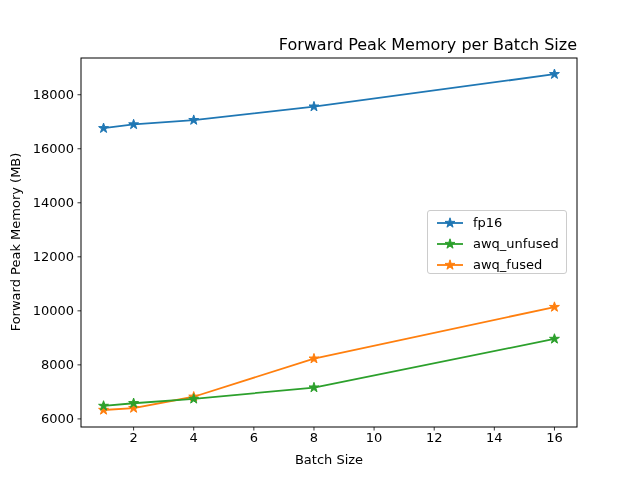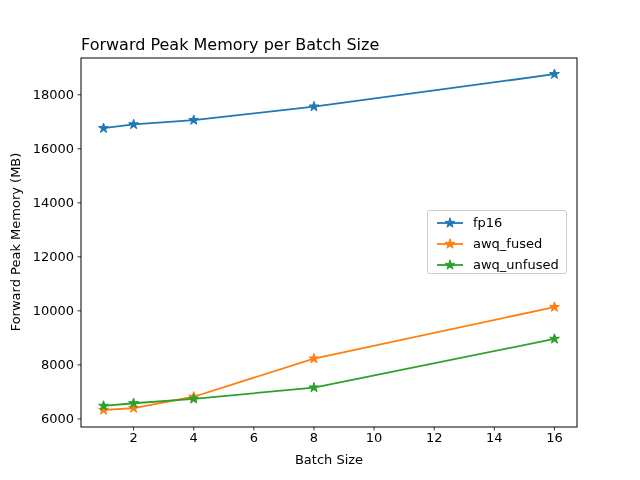--- a/index.html
+++ b/index.html
@@ -2,21 +2,21 @@
 <html><head>
 <meta charset="utf-8">
 <style>
   html,body{margin:0;padding:0;background:#fff;}
   #figure{
     position:relative;width:640px;height:480px;background:#ffffff;
     font-family:"DejaVu Sans","Liberation Sans",sans-serif;color:#000;
     overflow:hidden;
   }
   #chart-title{
-    position:absolute;left:81px;top:36px;width:496px;text-align:left;
+    position:absolute;left:81px;top:36px;width:496px;text-align:right;
     font-size:16px;line-height:18px;color:#000;
   }
   #y-axis-label{
     position:absolute;left:15px;top:242px;white-space:nowrap;
     transform:translate(-50%,-50%) rotate(-90deg);
     font-size:13px;color:#000;
   }
   #x-axis-label{
     position:absolute;left:81px;top:452px;width:496px;text-align:center;
     font-size:13px;color:#000000;
@@ -93,26 +93,26 @@
   <div id="legend">
       <div class="legend-entry">
         <svg class="legend-sample" width="28" height="12">
           <line x1="1" y1="6" x2="27" y2="6" stroke="#1f77b4" stroke-width="1.8"></line>
           <polygon points="14.00,0.80 15.18,4.38 18.95,4.39 15.90,6.62 17.06,10.21 14.00,8.00 10.94,10.21 12.10,6.62 9.05,4.39 12.82,4.38" fill="#1f77b4" stroke="#1f77b4" stroke-width="1" stroke-linejoin="round"></polygon>
         </svg>
         <span class="legend-label">fp16</span>
       </div>
       <div class="legend-entry">
         <svg class="legend-sample" width="28" height="12">
+          <line x1="1" y1="6" x2="27" y2="6" stroke="#2ca02c" stroke-width="1.8"></line>
+          <polygon points="14.00,0.80 15.18,4.38 18.95,4.39 15.90,6.62 17.06,10.21 14.00,8.00 10.94,10.21 12.10,6.62 9.05,4.39 12.82,4.38" fill="#2ca02c" stroke="#2ca02c" stroke-width="1" stroke-linejoin="round"></polygon>
+        </svg>
+        <span class="legend-label">awq_unfused</span>
+      </div>
+      <div class="legend-entry">
+        <svg class="legend-sample" width="28" height="12">
           <line x1="1" y1="6" x2="27" y2="6" stroke="#ff7f0e" stroke-width="1.8"></line>
           <polygon points="14.00,0.80 15.18,4.38 18.95,4.39 15.90,6.62 17.06,10.21 14.00,8.00 10.94,10.21 12.10,6.62 9.05,4.39 12.82,4.38" fill="#ff7f0e" stroke="#ff7f0e" stroke-width="1" stroke-linejoin="round"></polygon>
         </svg>
         <span class="legend-label">awq_fused</span>
       </div>
-      <div class="legend-entry">
-        <svg class="legend-sample" width="28" height="12">
-          <line x1="1" y1="6" x2="27" y2="6" stroke="#2ca02c" stroke-width="1.8"></line>
-          <polygon points="14.00,0.80 15.18,4.38 18.95,4.39 15.90,6.62 17.06,10.21 14.00,8.00 10.94,10.21 12.10,6.62 9.05,4.39 12.82,4.38" fill="#2ca02c" stroke="#2ca02c" stroke-width="1" stroke-linejoin="round"></polygon>
-        </svg>
-        <span class="legend-label">awq_unfused</span>
-      </div>
     </div>
 </div>
 
 </body></html>

